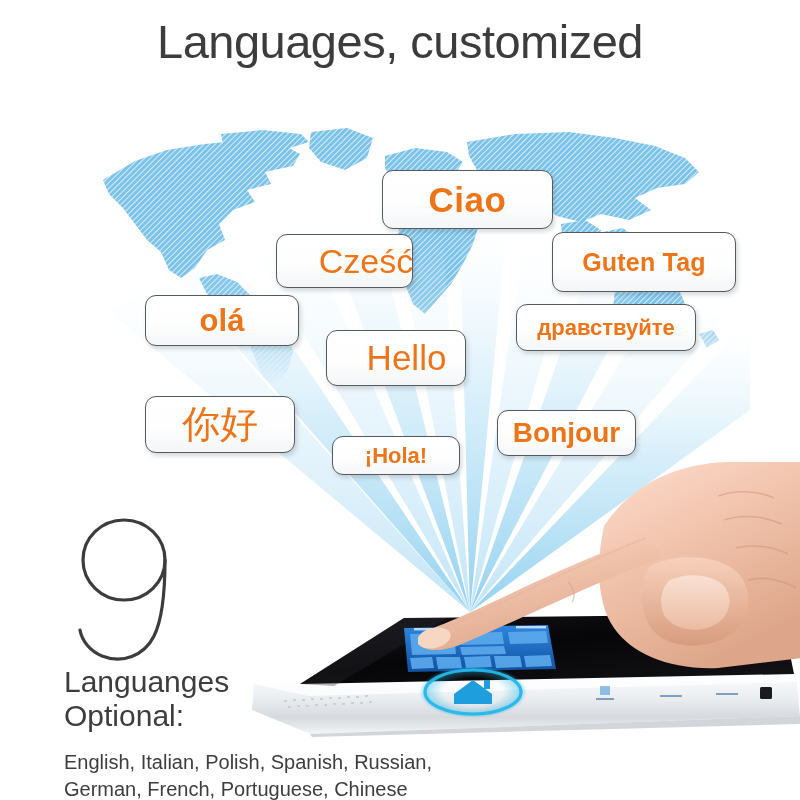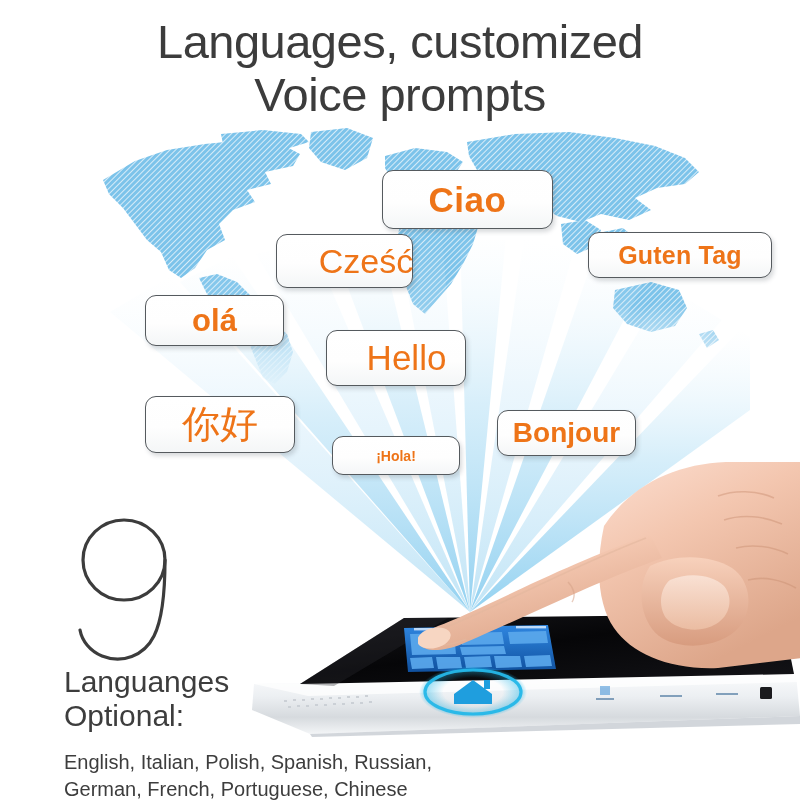--- a/index.html
+++ b/index.html
@@ -26,34 +26,34 @@
   .bubble { position:absolute; background:#fdfdfd; border:1.6px solid #555a5e; border-radius:11px;
             display:flex; align-items:center; justify-content:center;
             color:#ee7418; box-shadow:2px 3px 4px rgba(80,90,100,.22);
             background-image:linear-gradient(180deg,#ffffff 0%,#fefefe 55%,#f4f6f7 100%); }
   .bubble span { display:block; white-space:nowrap; }
 
   .b-ciao   { left:382px; top:170px; width:171px; height:59px;text-align:right; }
   .b-ciao   span { font-size:35px; font-weight:bold; letter-spacing:.5px; }
   .b-czesc  { left:276px; top:234px; width:137px; height:54px;padding-left:43px; }
   .b-czesc  span { font-size:34px; font-weight:400; }
-  .b-guten  { left:588px; top:232px; width:184px; height:46px; }
+  .b-guten  { left:552px; top:232px; width:184px; height:60px; }
   .b-guten  span { font-size:25px; font-weight:bold; letter-spacing:.2px; }
-  .b-ola    { left:145px; top:295px; width:139px; height:51px; }
+  .b-ola    { left:145px; top:295px; width:154px; height:51px; }
   .b-ola    span { font-size:31px; font-weight:bold; }
   .b-ru     { left:516px; top:304px; width:180px; height:47px; }
   .b-ru     span { font-size:22px; font-weight:bold; }
   .b-hello  { left:326px; top:330px; width:140px; height:56px; }
   .b-hello  span { font-size:35px; font-weight:400;margin-left:21px; }
   .b-nihao  { left:145px; top:396px; width:150px; height:57px; }
   .b-nihao  span { font-size:38px; font-weight:400; }
   .b-bonj   { left:497px; top:410px; width:139px; height:46px; }
   .b-bonj   span { font-size:28px; font-weight:bold; }
   .b-hola   { left:332px; top:436px; width:128px; height:39px; }
-  .b-hola   span { font-size:14px; font-weight:bold; }
+  .b-hola   span { font-size:22px; font-weight:bold; }
 
   
   .nine { position:absolute; left:66px; top:508px; width:120px; height:165px; }
   .nine svg { width:100%; height:100%; display:block; }
 
   
   .cap-main { position:absolute; left:64px; top:665px; color:#3d3d3d; font-size:30px; line-height:1.12; font-weight:400; }
   .cap-main .c2 { display:block; }
   .cap-list { position:absolute; left:64px; top:749px; color:#3d3d3d; font-size:20px; line-height:1.34; font-weight:400; }
   .cap-list .c2 { display:block; }
@@ -66,21 +66,20 @@
   .hand { position:absolute; left:418px; top:462px; width:384px; height:232px; }
   .hand svg { width:100%; height:100%; display:block; }
 </style>
 </head>
 <body>
 
 <div id="stage">
 
   <div class="title">
     <span class="l1">Languages, customized</span>
-    <span class="l2">Voice prompts</span>
   </div>
 
   <div class="map-wrap">
     <svg viewBox="0 0 625 260" preserveAspectRatio="none">
       <defs>
         <pattern id="hatch" width="4" height="4" patternTransform="rotate(45)" patternUnits="userSpaceOnUse">
           <rect width="4" height="4" fill="#7cc3ea"></rect>
           <line x1="0" y1="0" x2="0" y2="4" stroke="#ffffff" stroke-width="1.4"></line>
         </pattern>
         <linearGradient id="mapFade" x1="0" y1="0" x2="0" y2="1">
@@ -154,20 +153,23 @@
     <span>Ciao</span>
   </div>
   <div class="bubble b-czesc">
     <span>Cześć</span>
   </div>
   <div class="bubble b-guten">
     <span>Guten Tag</span>
   </div>
   <div class="bubble b-ola">
     <span>olá</span>
+  </div>
+  <div class="bubble b-ru">
+    <span>дравствуйте</span>
   </div>
   <div class="bubble b-hello">
     <span>Hello</span>
   </div>
   <div class="bubble b-nihao">
     <span>你好</span>
   </div>
   <div class="bubble b-bonj">
     <span>Bonjour</span>
   </div>

